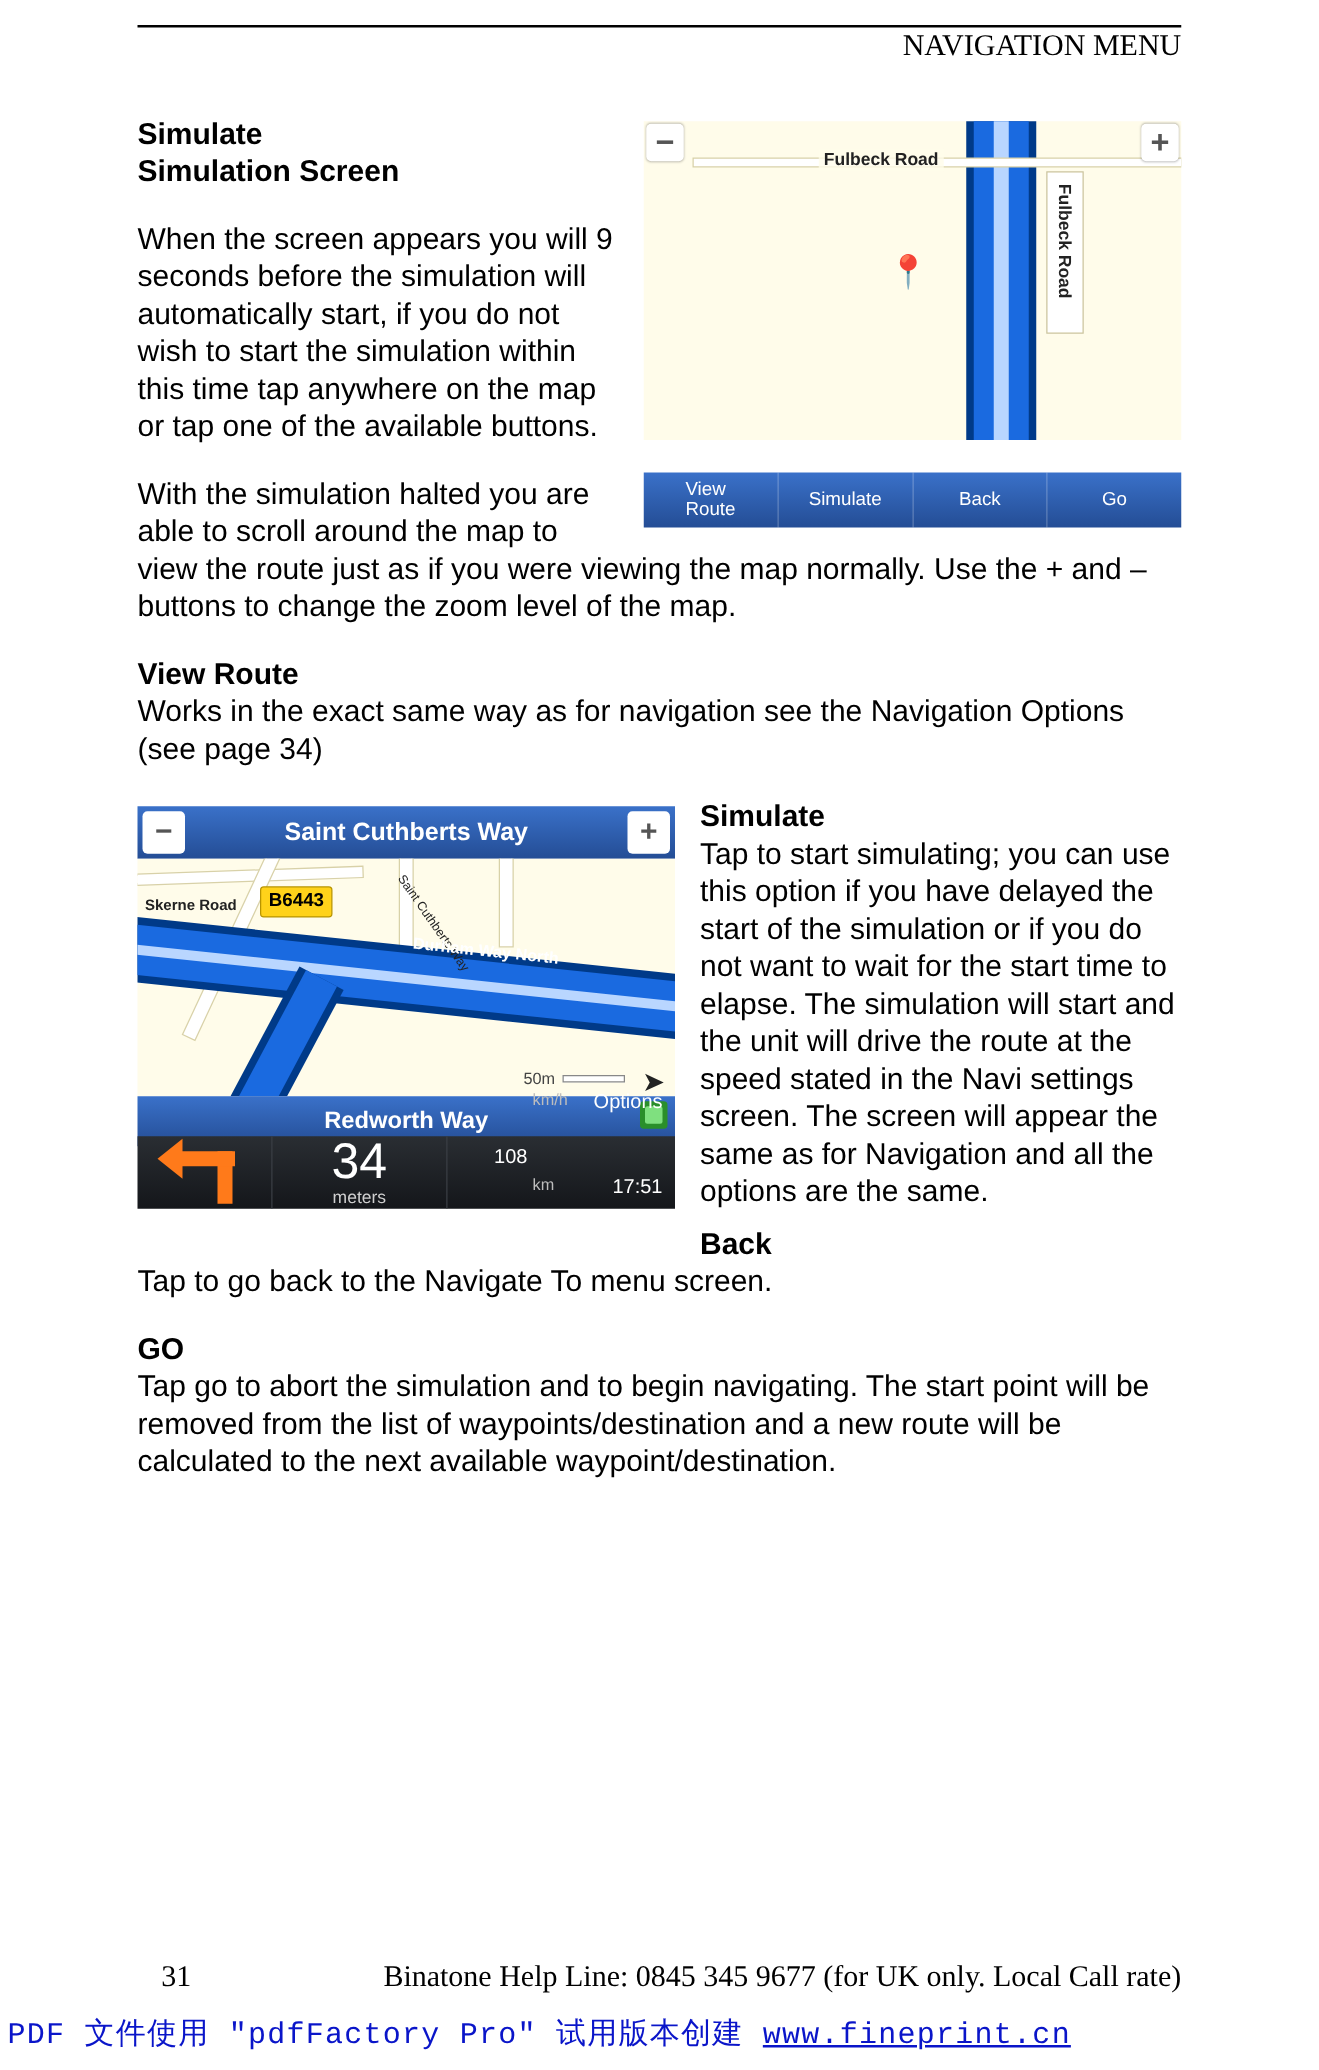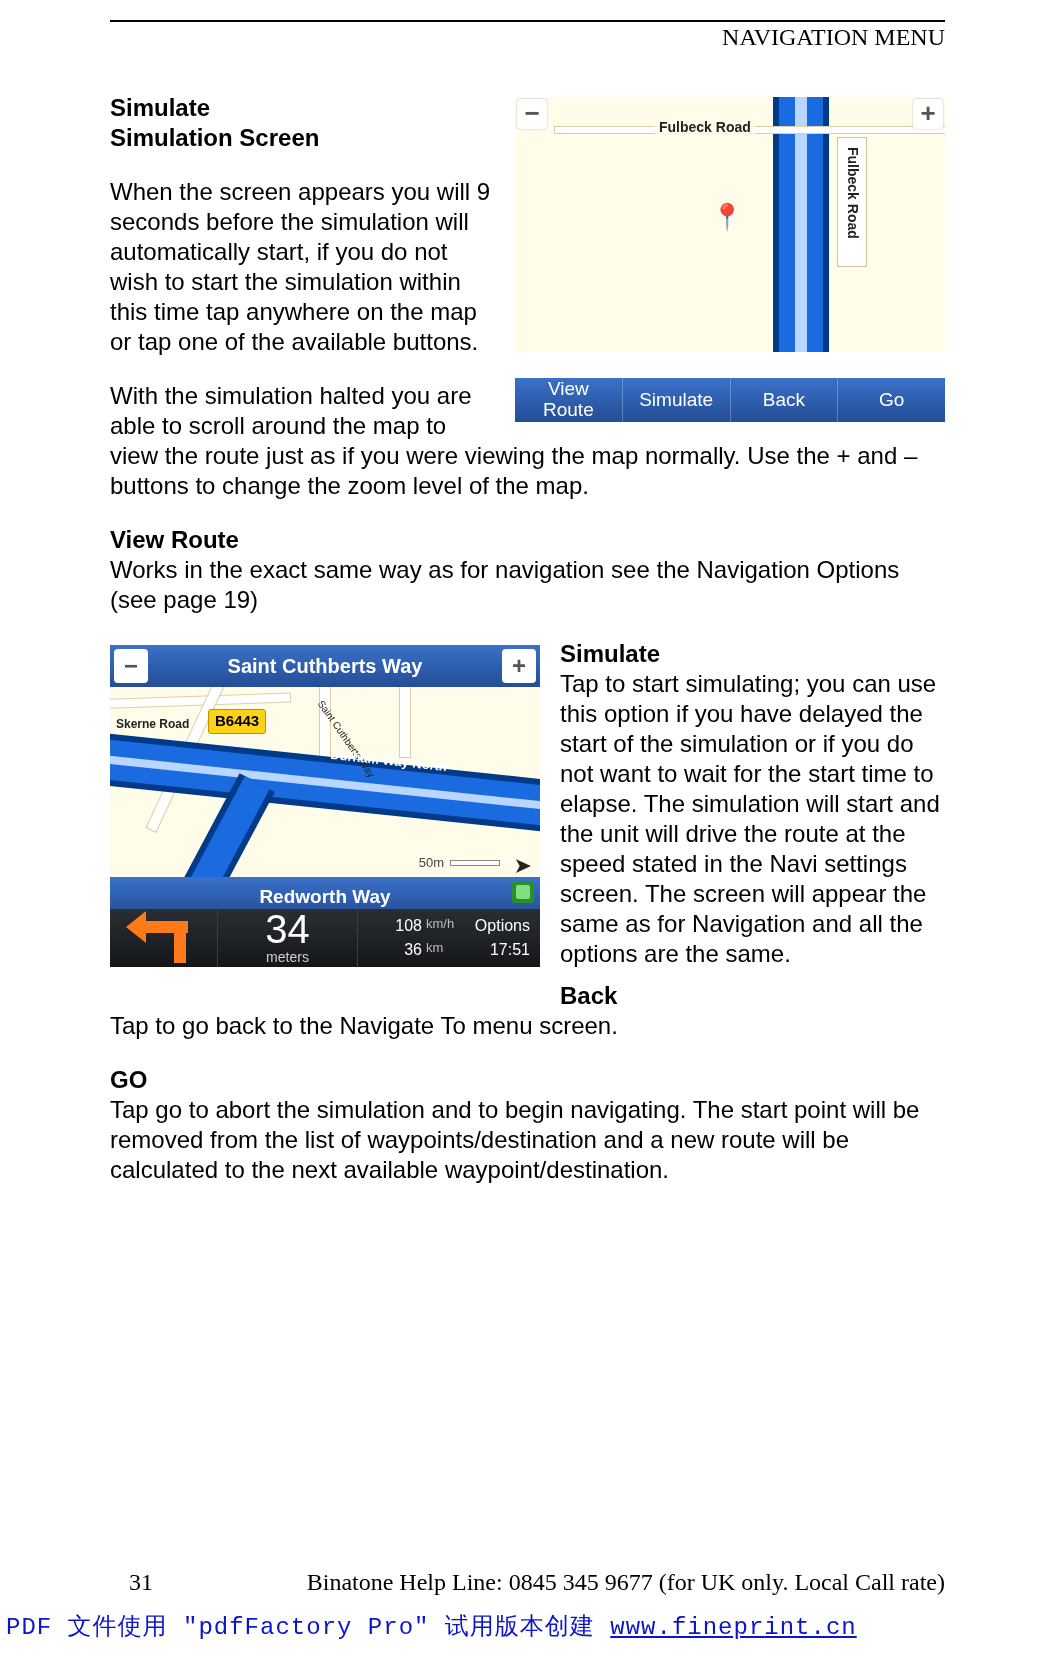--- a/index.html
+++ b/index.html
@@ -52,21 +52,21 @@
   .figA .road-v-inner { position:absolute; left:280px; top:-10px; width:12px; height:290px; background:#b9d6ff; }
   .figA .road-h { position:absolute; left:40px; top:30px; right:0; height:6px; background:#fff; box-shadow:0 0 0 1px #d8d1a8; }
   .figA .road-h-label { position:absolute; left:140px; top:22px; font-size:14px; font-weight:bold; color:#222; background:rgba(255,252,234,.8); padding:0 4px; }
   .figA .side-road-box { position:absolute; left:322px; top:40px; width:30px; height:130px; background:#fff; border:1px solid #ccc49a; }
   .figA .side-road-label { position:absolute; left:328px; top:50px; font-size:14px; font-weight:bold; color:#222; writing-mode:vertical-rl; }
   .figA .pin { position:absolute; left:196px; top:104px; font-size:26px; color:#000; }
   .figA .minus { position:absolute; left:2px; top:2px; width:30px; height:30px; background:#fff; border-radius:4px; text-align:center; line-height:28px; font-size:26px; font-weight:bold; color:#555; box-shadow:0 0 2px rgba(0,0,0,.3); }
   .figA .plus  { position:absolute; right:2px; top:2px; width:30px; height:30px; background:#fff; border-radius:4px; text-align:center; line-height:28px; font-size:26px; font-weight:bold; color:#555; box-shadow:0 0 2px rgba(0,0,0,.3); }
   .figA .countdown { position:absolute; left:0; right:0; top:255px; height:26px; background:#5a5a5a; color:#fff; font-size:14px; line-height:26px; text-align:center; }
   .figA .btnbar { position:absolute; left:0; right:0; top:281px; height:44px; display:flex; background:linear-gradient(#3a71c9,#244d95); }
-  .figA .btnbar .btn { flex:1; color:#fff; font-size:19px; text-align:center; display:flex; align-items:center; justify-content:center; border-right:1px solid rgba(255,255,255,.25); line-height:1.1; padding:0 4px; }
+  .figA .btnbar .btn { flex:1; color:#fff; font-size:15px; text-align:left; display:flex; align-items:center; justify-content:center; border-right:1px solid rgba(255,255,255,.25); line-height:1.1; padding:0 4px; }
   .figA .btnbar .btn:last-child { border-right:none; }
 
   
   .figB { width: 430px; height: 340px; position:relative; font-family: Arial, sans-serif; }
   .figB .topbar { position:absolute; left:0; right:0; top:0; height:42px; background:linear-gradient(#3a71c9,#244d95); color:#fff; display:flex; align-items:center; }
   .figB .topbar .sq { width:34px; height:34px; margin:0 4px; background:#fff; border-radius:4px; display:flex; align-items:center; justify-content:center; color:#555; font-size:24px; font-weight:bold; }
   .figB .topbar .title { flex:1; text-align:center; font-size:20px; font-weight:bold; }
   .figB .map2 { position:absolute; left:0; right:0; top:42px; height:190px; background:#fffcea; overflow:hidden; }
   .figB .thin-rd { position:absolute; background:#fff; box-shadow:0 0 0 1px #d8d1a8; }
   .figB .rd1 { left:-20px; top:10px; width:200px; height:8px; transform:rotate(-2deg); }
@@ -92,21 +92,21 @@
   .figB .infobar .turn { width:108px; display:flex; align-items:center; justify-content:center; border-right:1px solid #3a3e44; }
   .figB .arrow-shape { width:64px; height:50px; position:relative; }
   .figB .arrow-shape .stem { position:absolute; right:10px; top:8px; width:12px; height:42px; background:#ff7a1a; }
   .figB .arrow-shape .bar2 { position:absolute; left:10px; top:8px; width:46px; height:12px; background:#ff7a1a; }
   .figB .arrow-shape .head { position:absolute; left:-6px; top:-2px; width:0; height:0; border-top:16px solid transparent; border-bottom:16px solid transparent; border-right:20px solid #ff7a1a; }
   .figB .infobar .dist { width:140px; display:flex; flex-direction:column; align-items:center; justify-content:center; border-right:1px solid #3a3e44; }
   .figB .infobar .dist .num { font-size:40px; color:#fff; line-height:1; }
   .figB .infobar .dist .unit { font-size:14px; color:#cfcfcf; }
   .figB .infobar .stats { flex:1; display:flex; flex-direction:column; justify-content:center; font-size:16px; }
   .figB .infobar .stats .row { display:flex; padding:2px 10px; }
-  .figB .infobar .stats .row span:first-child { flex:0 0 54px; text-align:right; color:#fff; }
+  .figB .infobar .stats .row span:first-child { flex:0 0 54px; text-align:right; color:#fff;margin-top:44px; }
   .figB .infobar .stats .row span:nth-child(2) { flex:0 0 46px; font-size:13px; color:#bdbdbd; padding-left:4px; }
   .figB .infobar .stats .row span:nth-child(3) { flex:1; text-align:right; color:#fff; }
 
   
   .footer { position:absolute; left:110px; right:110px; bottom:60px; display:flex; font-family:"Times New Roman", serif; font-size:24px;margin-left:19px; }
   .footer .pageno { width:80px; }
   .footer .help { flex:1; text-align:right; }
   .pdf-note { position:absolute; left:6px; bottom:14px; font-family:"SimSun","Courier New",monospace; font-size:24px; color:#0a15c9; letter-spacing:1px; }
   .pdf-note a { color:#0a15c9; text-decoration:underline; }
 </style>
@@ -145,21 +145,21 @@
     <div class="sec-title">Simulation Screen</div>
     <div class="spacer-sm"></div>
     <div class="para">When the screen appears you will 9 seconds before the simulation will automatically start, if you do not wish to start the simulation within this time tap anywhere on the map or tap one of the available buttons.</div>
     <div class="spacer-sm"></div>
     <div class="para">With the simulation halted you are able to scroll around the map to view the route just as if you were viewing the map normally. Use the + and – buttons to change the zoom level of the map.</div>
 
     <div class="clear"></div>
     <div class="spacer-sm"></div>
 
     <div class="sec-title">View Route</div>
-    <div class="para">Works in the exact same way as for navigation see the Navigation Options (see page 19)</div>
+    <div class="para">Works in the exact same way as for navigation see the Navigation Options (see page 34)</div>
 
     <div class="spacer-sm"></div>
 
     <div class="figB float-left-fig">
       <div class="topbar">
         <div class="sq">−</div>
         <div class="title">Saint Cuthberts Way</div>
         <div class="sq">+</div>
       </div>
       <div class="map2">

